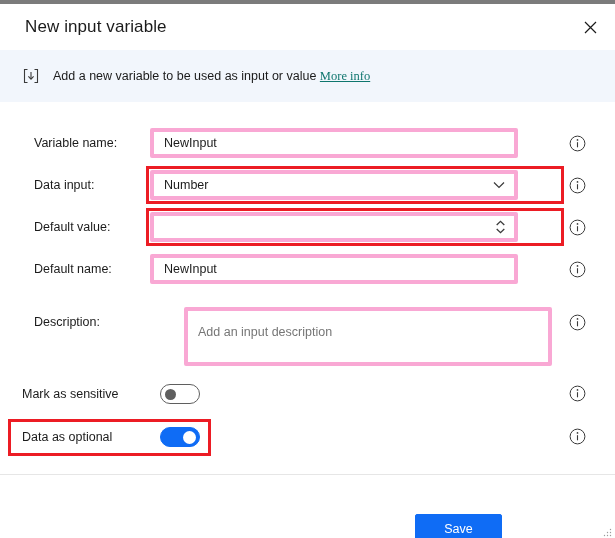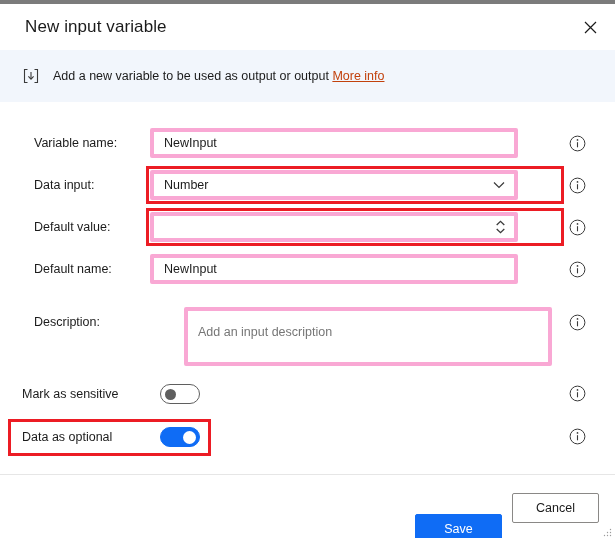--- a/index.html
+++ b/index.html
@@ -78,23 +78,24 @@
     align-items: center;
     justify-content: center;
   }
   .banner-text {
     margin-left: 13px;
     font-size: 12.5px;
     color: #1b1b1b;
     white-space: nowrap;
   }
   .banner-link {
-    color: #c2410c;
+    color: #0f766e;
     text-decoration: underline;
     cursor: pointer;
+    font-family: Liberation Serif, serif;
   }
 
   
   .form {
     position: absolute;
     left: 0;
     top: 98px;
     width: 615px;
     height: 372px;
     background: #ffffff;
@@ -274,21 +275,21 @@
   <div class="banner">
     <div class="banner-icon">
       <svg width="16" height="16" viewBox="0 0 16 16">
         <path d="M4.5 1.5 L1.5 1.5 L1.5 14.5 L4.5 14.5" stroke="#3a3a3a" stroke-width="1.1" fill="none"></path>
         <path d="M11.5 1.5 L14.5 1.5 L14.5 14.5 L11.5 14.5" stroke="#3a3a3a" stroke-width="1.1" fill="none"></path>
         <path d="M8 4 L8 11" stroke="#3a3a3a" stroke-width="1.1" fill="none"></path>
         <path d="M5.4 8.4 L8 11.2 L10.6 8.4" stroke="#3a3a3a" stroke-width="1.1" fill="none"></path>
       </svg>
     </div>
     <div class="banner-text">
-      <span>Add a new variable to be used as output or output</span>
+      <span>Add a new variable to be used as input or value</span>
       <span class="banner-link">More info</span>
     </div>
   </div>
 
   <div class="form">
 
     <div class="row" style="top:26px;">
       <div class="row-label" style="top:8px;">Variable name:</div>
       <div class="field" style="top:0px;height:30px;">
         <span class="field-text">NewInput</span>
@@ -393,21 +394,20 @@
           <circle cx="8.5" cy="4.9" r="0.85" fill="#3a3a3a"></circle>
           <path d="M8.5 7.2 L8.5 12.3" stroke="#3a3a3a" stroke-width="1.1"></path>
         </svg>
       </div>
     </div>
 
   </div>
 
   <div class="footer">
     <div class="btn btn-primary">Save</div>
-    <div class="btn btn-secondary">Cancel</div>
     <svg class="resize-grip" viewBox="0 0 10 10">
       <circle cx="8.5" cy="8.5" r="0.7" fill="#9b9b9b"></circle>
       <circle cx="5.5" cy="8.5" r="0.7" fill="#9b9b9b"></circle>
       <circle cx="8.5" cy="5.5" r="0.7" fill="#9b9b9b"></circle>
       <circle cx="2.5" cy="8.5" r="0.7" fill="#9b9b9b"></circle>
       <circle cx="8.5" cy="2.5" r="0.7" fill="#9b9b9b"></circle>
       <circle cx="5.5" cy="5.5" r="0.7" fill="#9b9b9b"></circle>
     </svg>
   </div>
 

